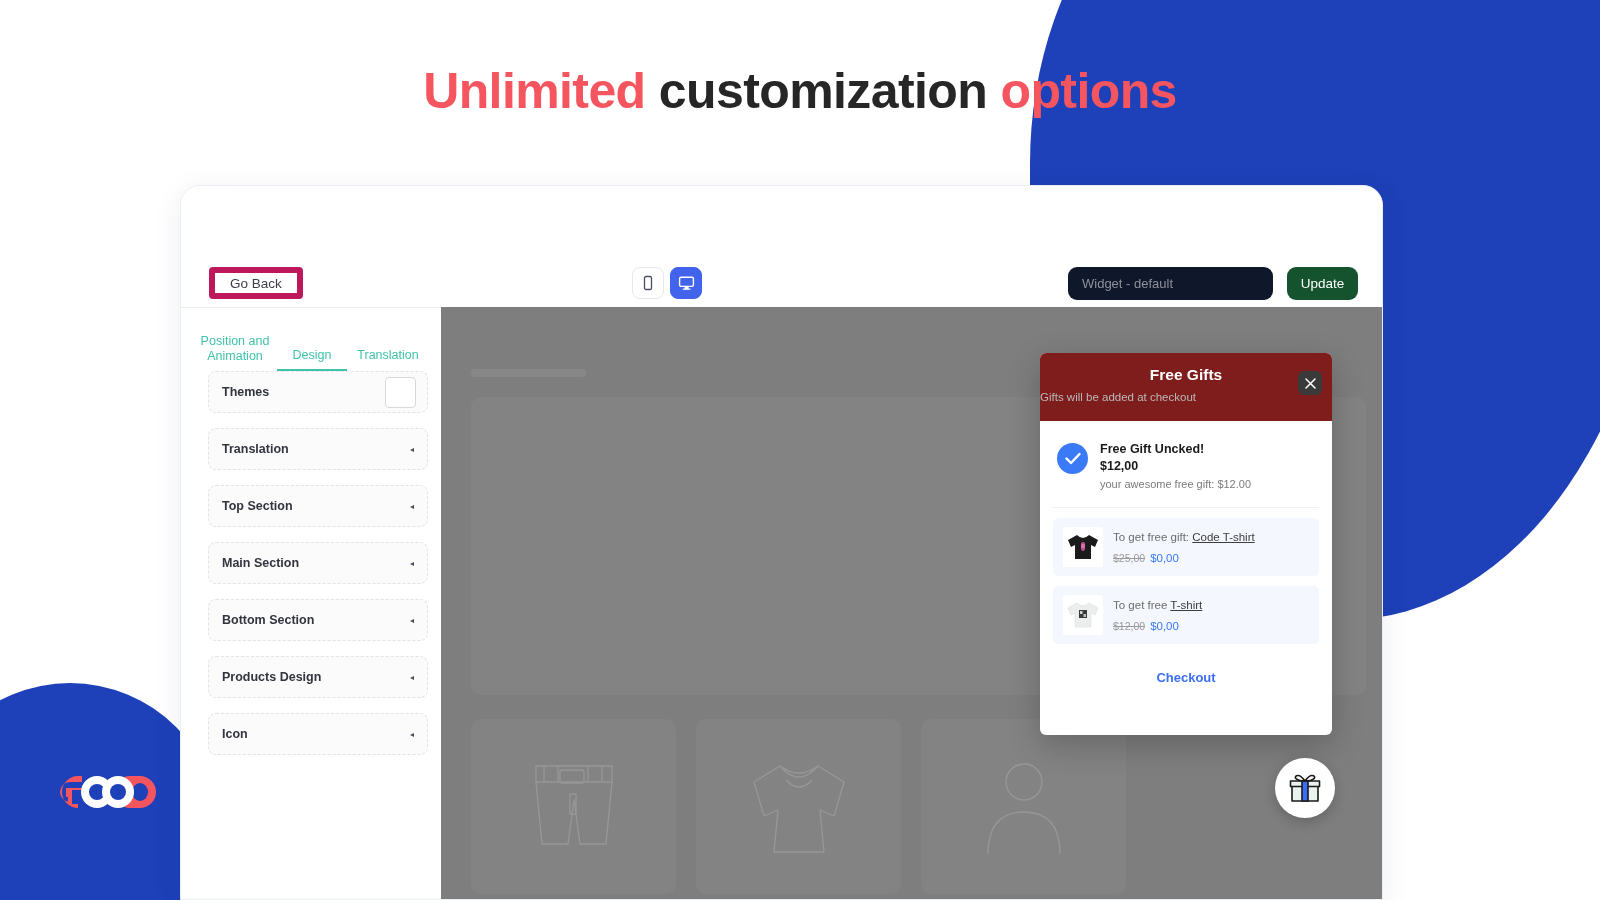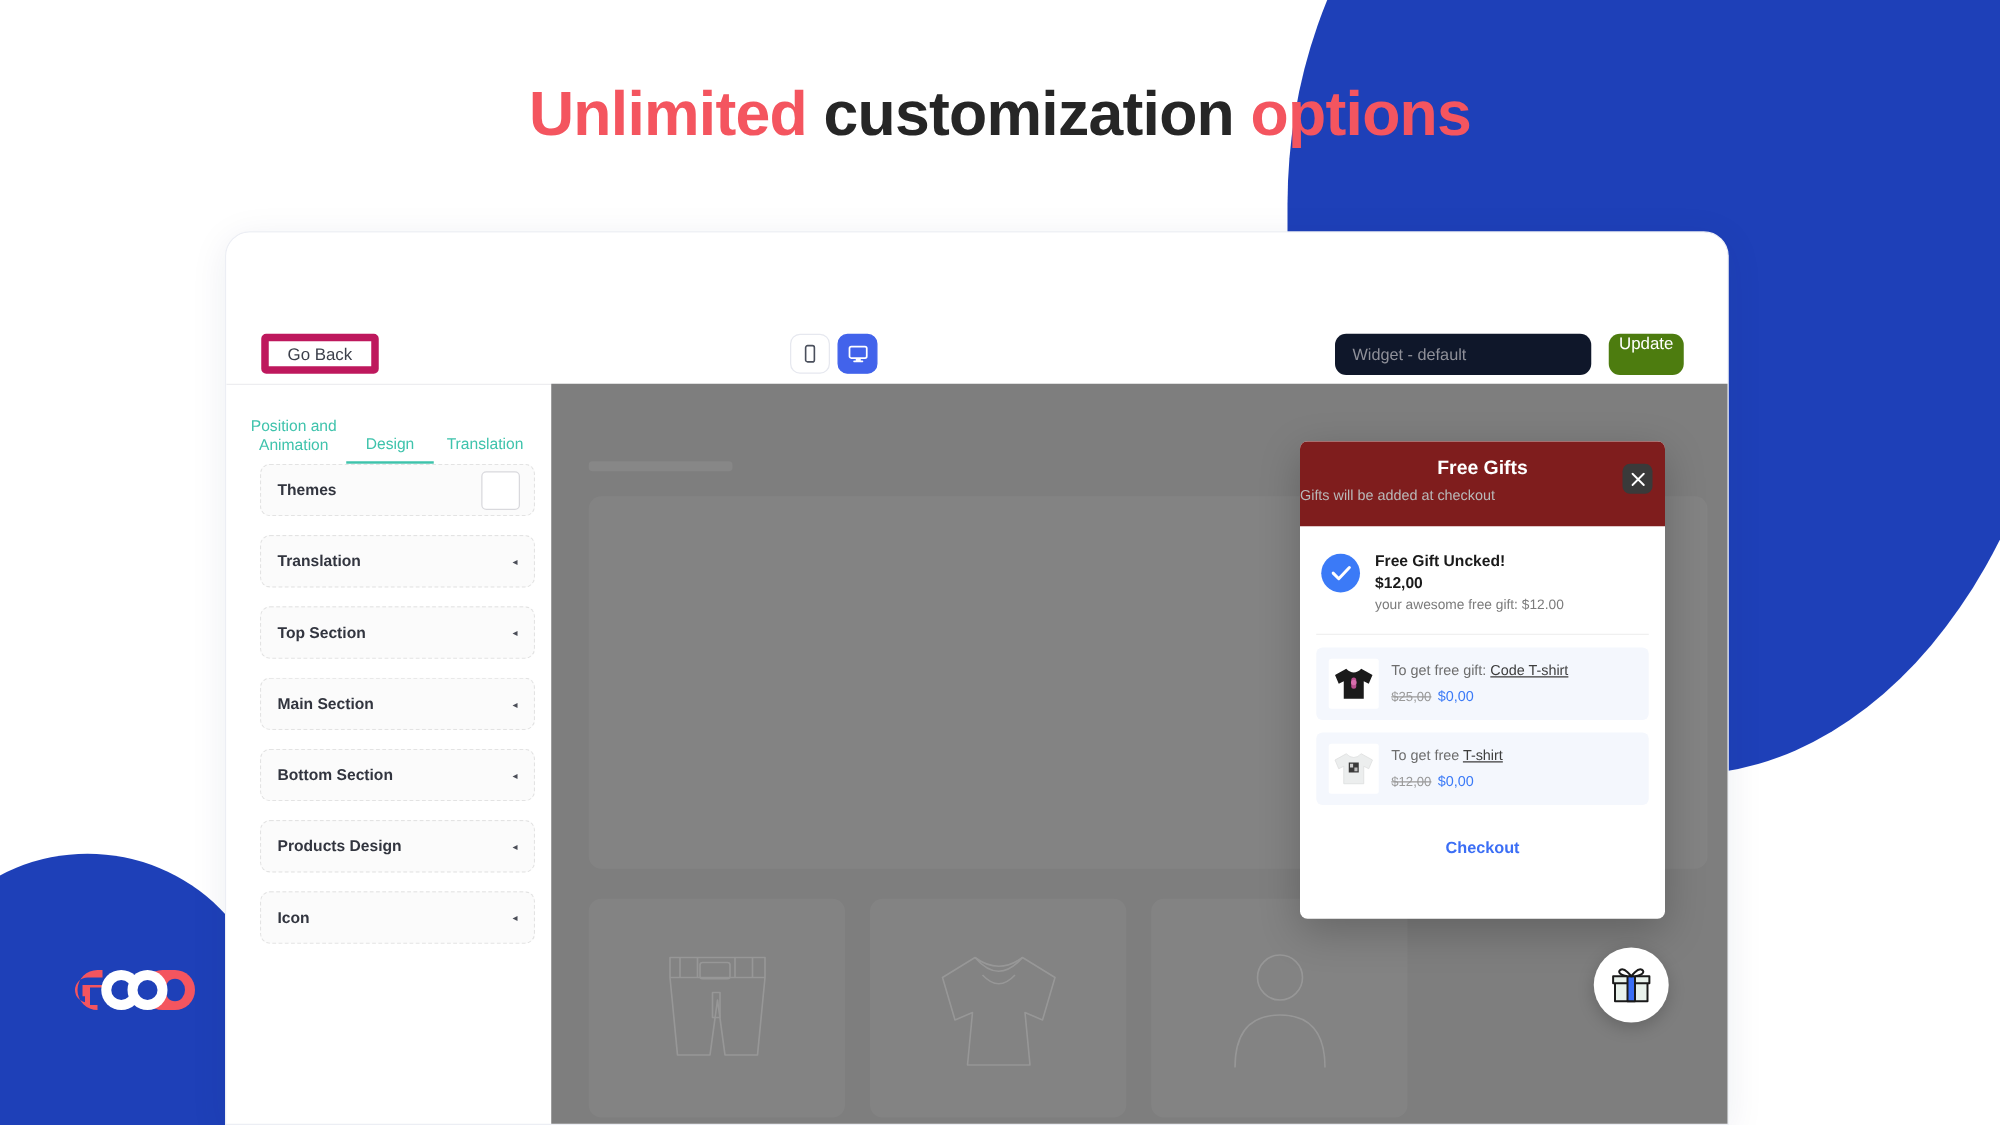--- a/index.html
+++ b/index.html
@@ -113,25 +113,25 @@
     border: none;
     border-radius: 9px;
     display: flex; align-items: center;
     padding: 0 14px;
     font-size: 13px; color: #8f9099;
     cursor: pointer;
   }
   .btn-update {
     position: absolute;
     left: 1106px; top: 81px;
-    width: 60px; height: 33px;
-    background: #4d7c0f;
+    width: 71px; height: 33px;
+    background: #14532d;
     border: none; border-radius: 9px;
     color: #fff; font-size: 13.5px;
-    display: flex; align-items: flex-start; justify-content: center;
+    display: flex; align-items: center; justify-content: center;
     cursor: pointer;
   }
 
   
   .sidebar {
     position: absolute;
     left: 0; top: 121px;
     width: 260px; height: 500px;
     background: #fff;
     border-top: 1px solid #ededf0;

